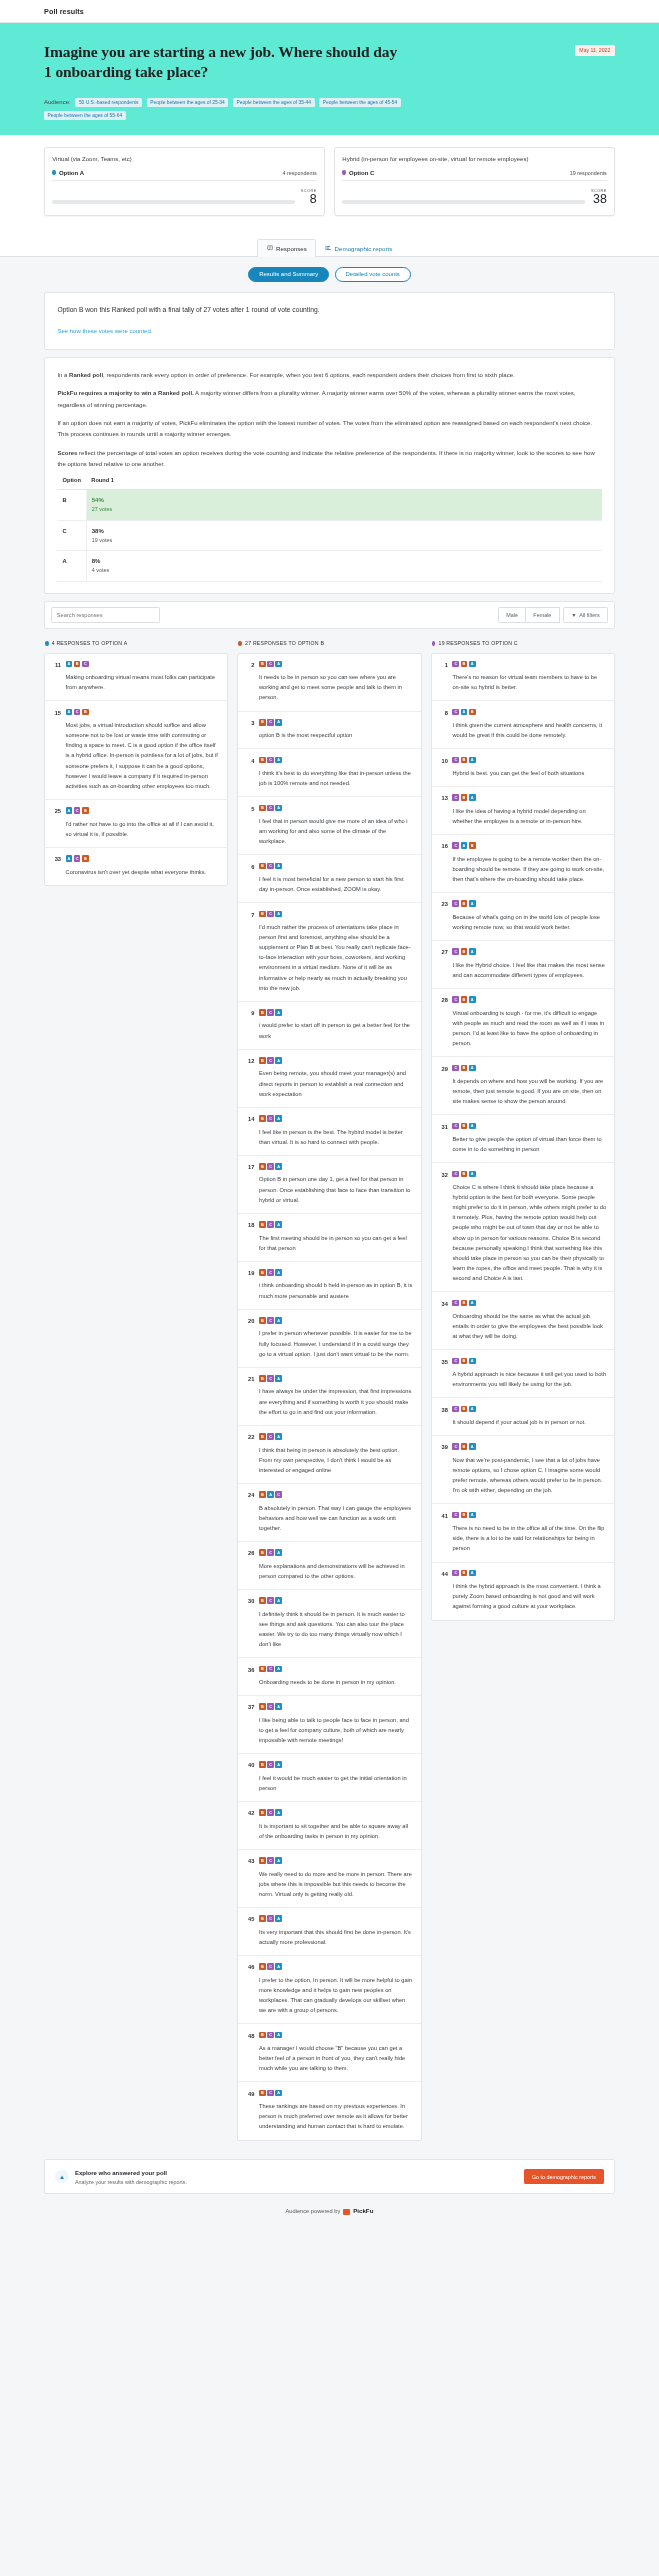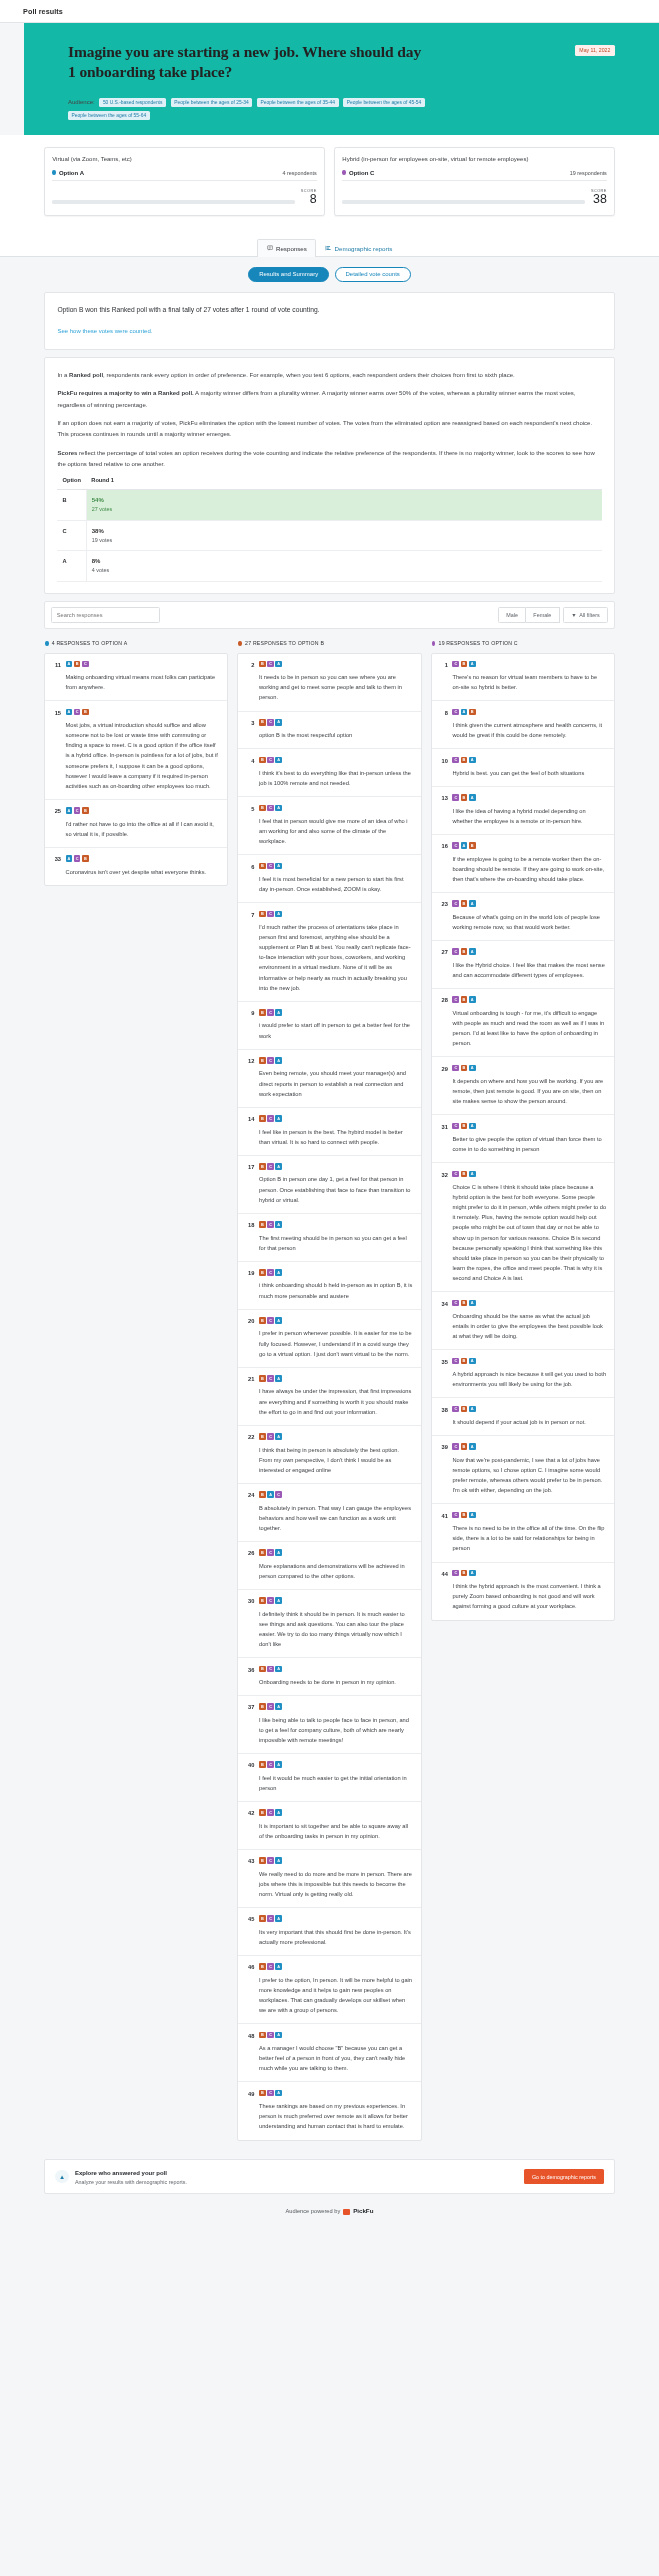--- a/index.html
+++ b/index.html
@@ -12,35 +12,34 @@
   }
   body { position: relative; }
 
   
   .topbar {
     background: #ffffff;
     border-bottom: 0.5px solid #e3e5e8;
     height: 23px;
     display: flex;
     align-items: center;
-    padding-left: 23px;
+    padding-left: 44px;
   }
   .topbar .title {
     font-size: 7.2px;
     font-weight: bold;
     color: #2b2b2b;
     letter-spacing: 0.1px;
   }
 
   
   .hero {
-    background: #14b8a6;
+    background: #5eead4;
     padding: 18.5px 44px 15.5px 44px;
     position: relative;
-    margin-left: 24px;
   }
   .hero h1 {
     font-family: "Liberation Serif", serif;
     font-size: 15.5px;
     line-height: 1.35;
     font-weight: bold;
     color: #222;
     max-width: 361px;
     letter-spacing: -0.1px;
   }

